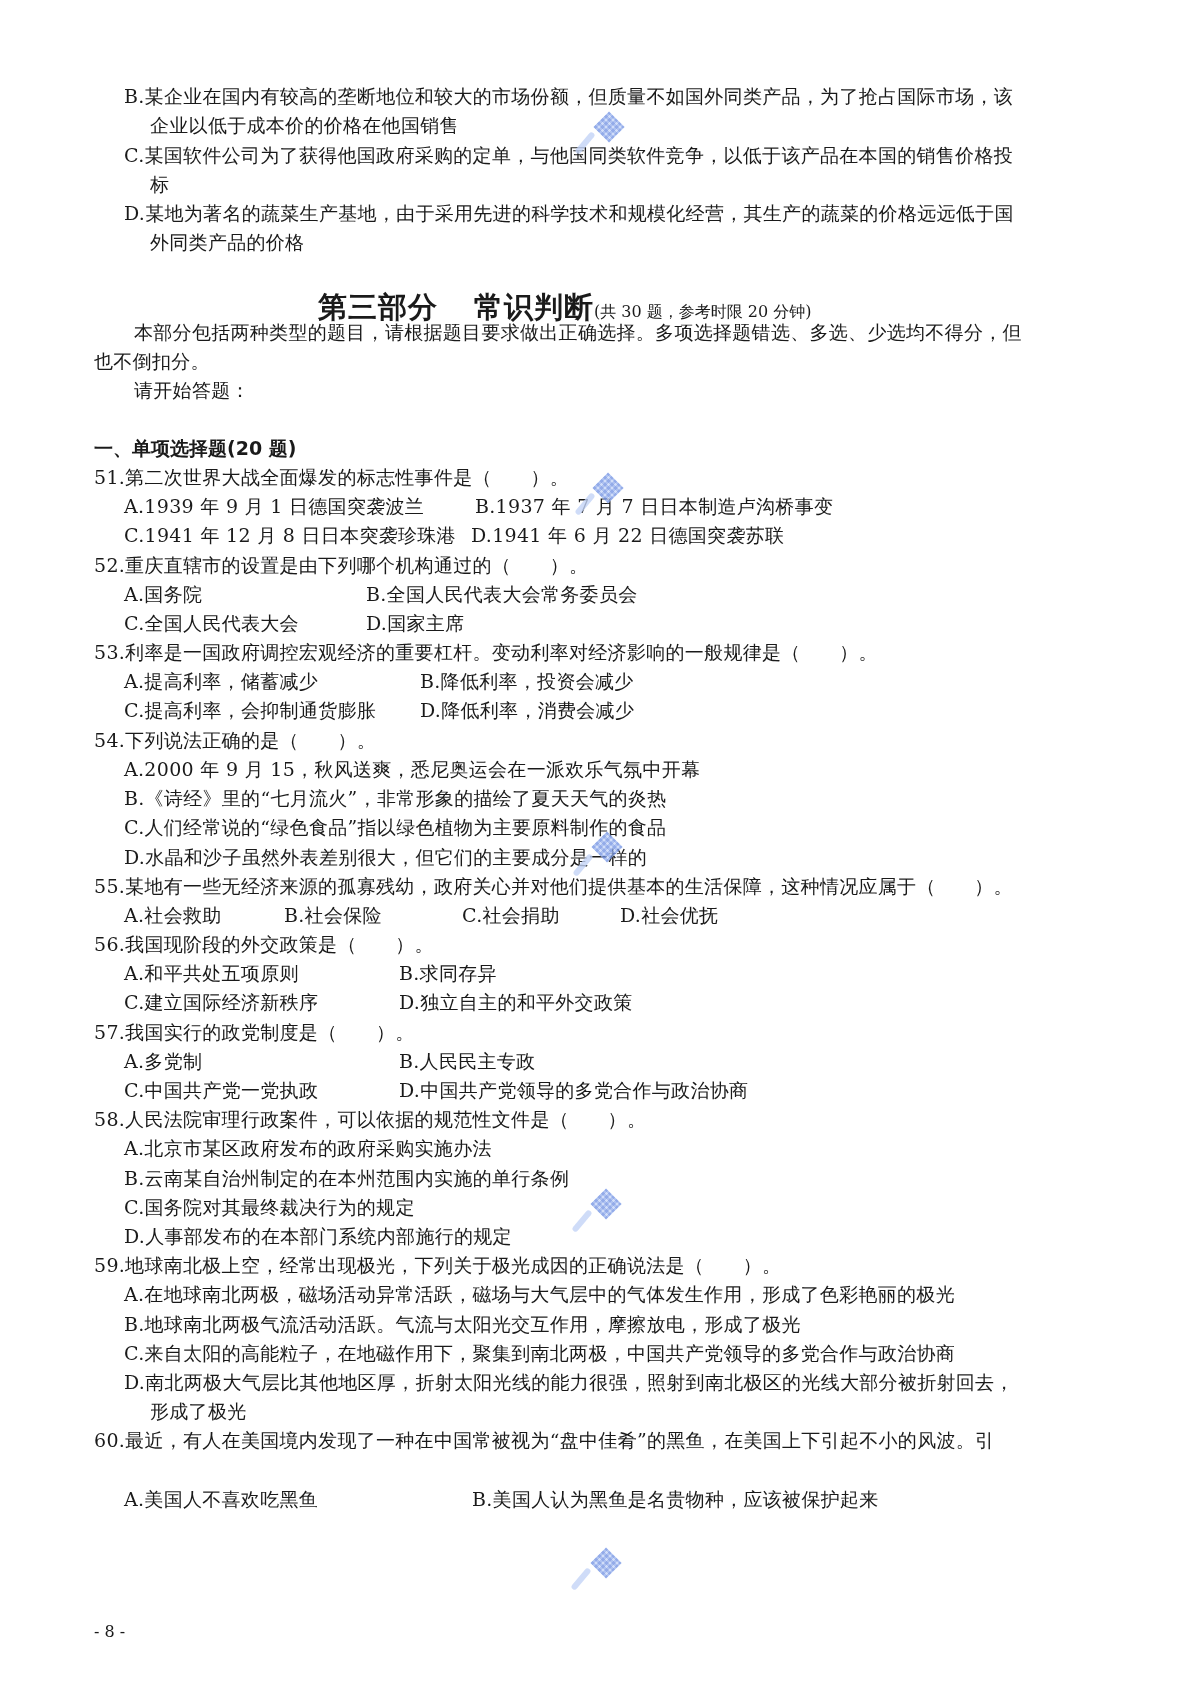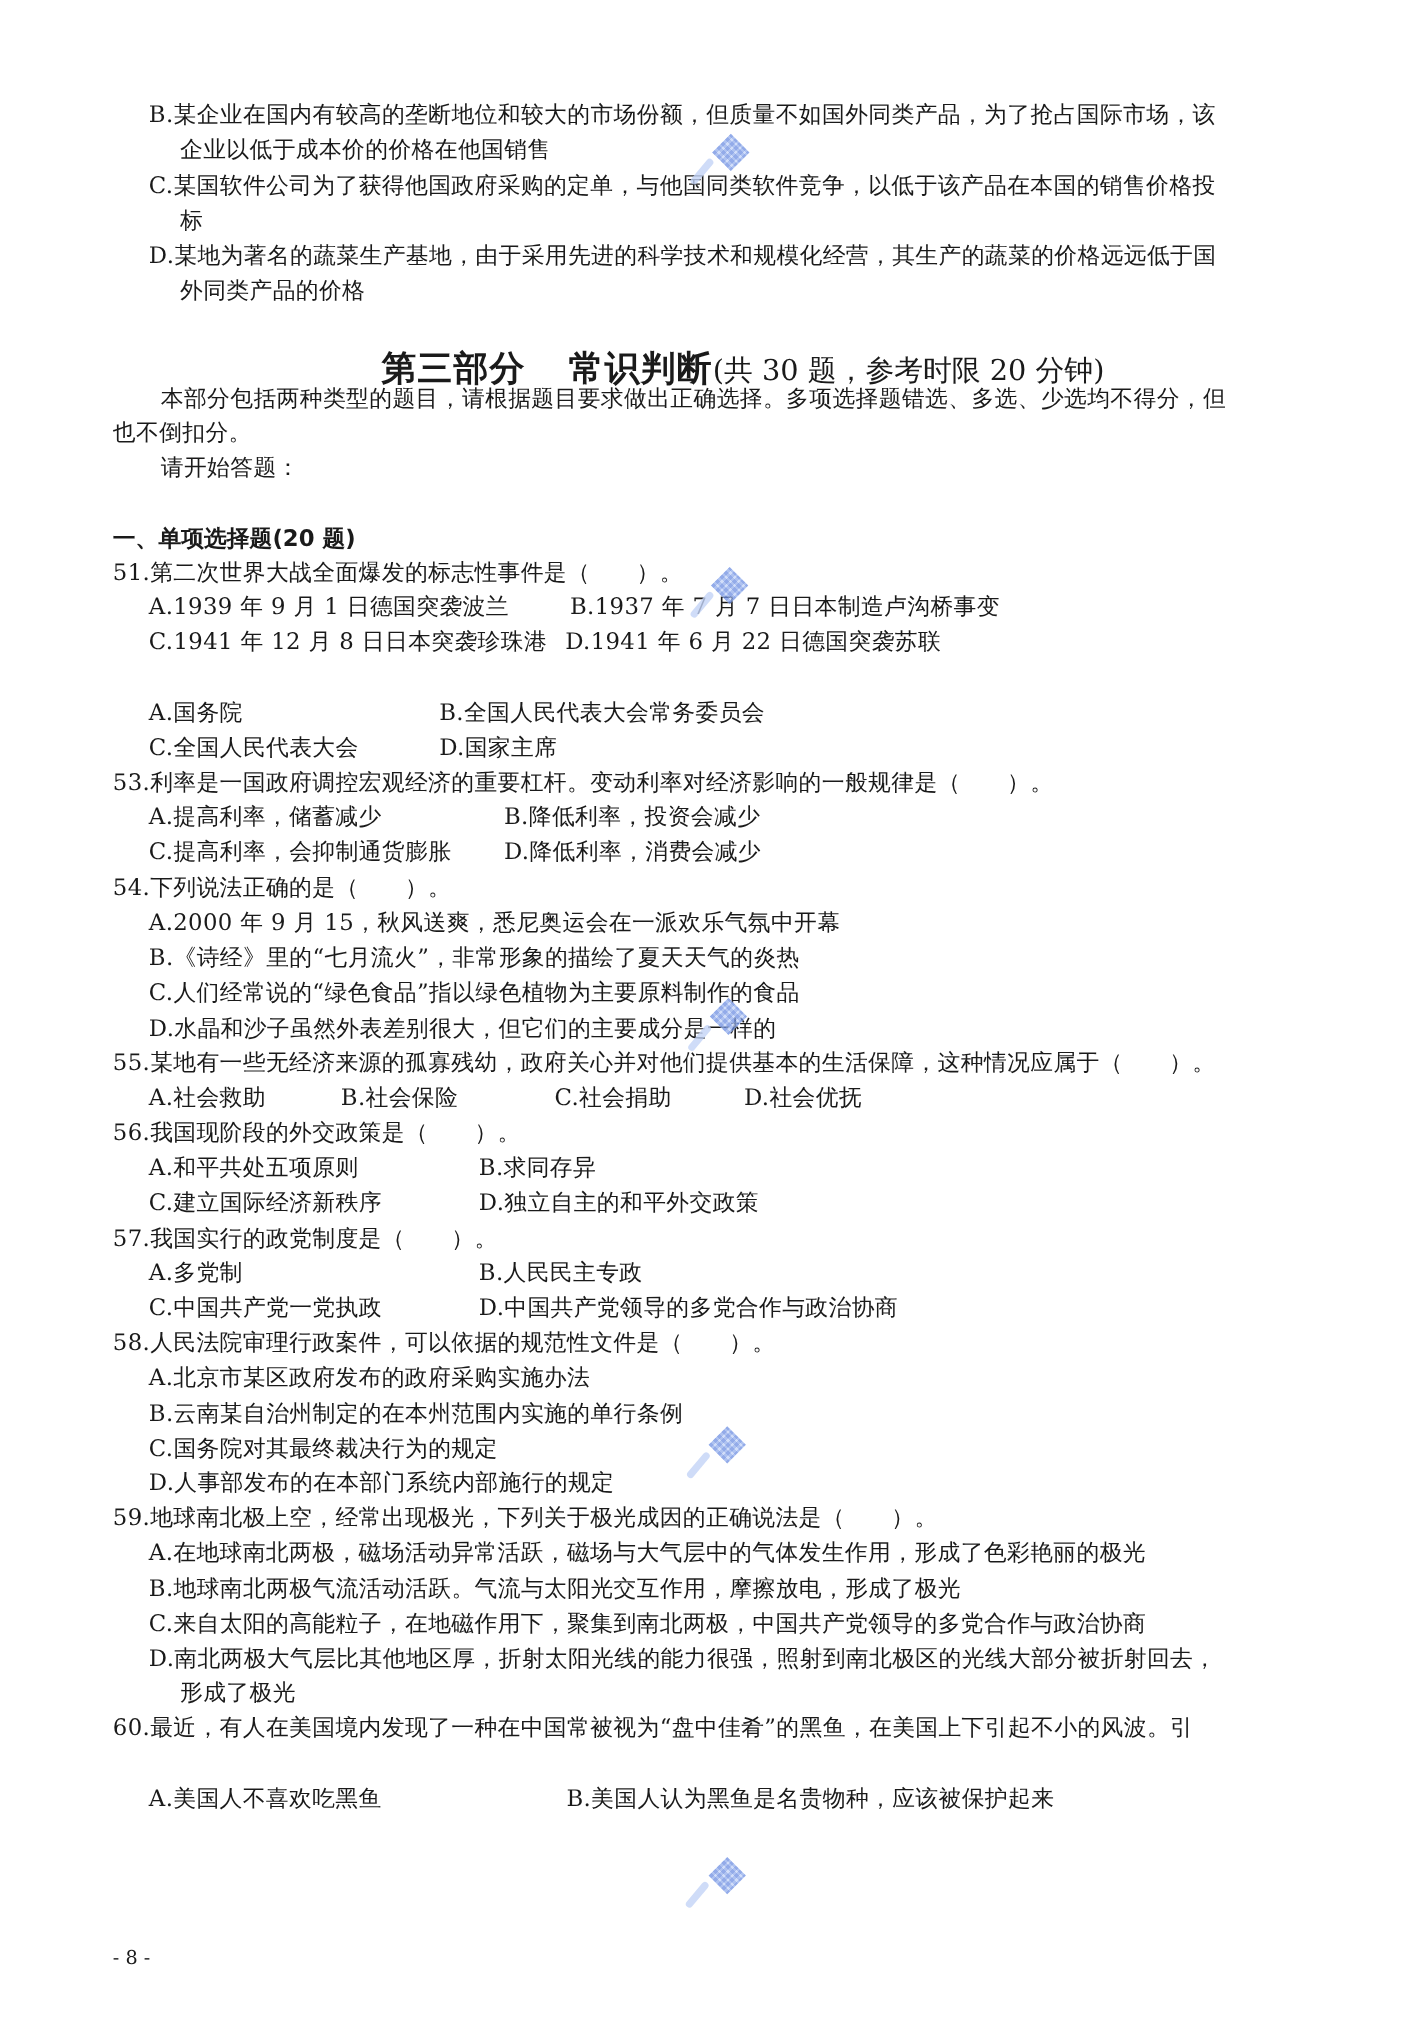--- a/index.html
+++ b/index.html
@@ -6,21 +6,21 @@
   body { width: 1190px; height: 1683px; position: relative; overflow: hidden;
          font-family: "DejaVu Serif", "Liberation Serif", serif; color: #1a1a1a; }
   .page { position: absolute; left: 0; top: 0; width: 998px; height: 1683px; }
   .line { position: absolute; font-size: 19px; line-height: 24px; white-space: nowrap; letter-spacing: 0.3px; }
   .opt { left: 124px; }
   .cont { left: 150px; }
   .q { left: 94px; }
   .title { position: absolute; left: 318px; top: 288px; white-space: nowrap; }
   .title .big { font-family: "DejaVu Sans", "Liberation Sans", sans-serif; font-size: 29px; font-weight: bold; letter-spacing: 1px; }
   .title .gap { display: inline-block; width: 36px; }
-  .title .small { font-size: 24px; }
+  .title .small { font-size: 16px; }
   .section { position: absolute; left: 94px; top: 436px; font-size: 19px; font-weight: bold; font-family: "DejaVu Sans", "Liberation Sans", sans-serif; white-space: nowrap; }
   .pageno { position: absolute; left: 94px; top: 1622px; font-size: 16px; }
   .wm { position: absolute; width: 22px; height: 22px; transform: rotate(45deg);
         background: repeating-linear-gradient(0deg, #a8bff0 0 3px, #dfe8fb 3px 5px),
                     repeating-linear-gradient(90deg, #a8bff0 0 3px, #dfe8fb 3px 5px);
         background-blend-mode: multiply; opacity: 0.75; }
   .wm-tail { position: absolute; width: 6px; height: 26px; transform: rotate(40deg);
              background: #c3d3f6; border-radius: 3px; opacity: 0.8; }
 </style>
 </head>
@@ -44,20 +44,21 @@
   <div class="line" style="left:134px; top:378px">请开始答题：</div>
 
   <div class="section">一、单项选择题(20 题)</div>
 
   <div class="line q" style="top:465px">51.第二次世界大战全面爆发的标志性事件是（　　）。</div>
   <div class="line opt" style="top:494px">A.1939 年 9 月 1 日德国突袭波兰</div>
   <div class="line" style="left:475px; top:494px">B.1937 年 7 月 7 日日本制造卢沟桥事变</div>
   <div class="line opt" style="top:523px">C.1941 年 12 月 8 日日本突袭珍珠港</div>
   <div class="line" style="left:471px; top:523px">D.1941 年 6 月 22 日德国突袭苏联</div>
 
+  <div class="line q" style="top:553px">52.重庆直辖市的设置是由下列哪个机构通过的（　　）。</div>
   <div class="line opt" style="top:582px">A.国务院</div>
   <div class="line" style="left:366px; top:582px">B.全国人民代表大会常务委员会</div>
   <div class="line opt" style="top:611px">C.全国人民代表大会</div>
   <div class="line" style="left:366px; top:611px">D.国家主席</div>
 
   <div class="line q" style="top:640px">53.利率是一国政府调控宏观经济的重要杠杆。变动利率对经济影响的一般规律是（　　）。</div>
   <div class="line opt" style="top:669px">A.提高利率，储蓄减少</div>
   <div class="line" style="left:420px; top:669px">B.降低利率，投资会减少</div>
   <div class="line opt" style="top:698px">C.提高利率，会抑制通货膨胀</div>
   <div class="line" style="left:420px; top:698px">D.降低利率，消费会减少</div>

